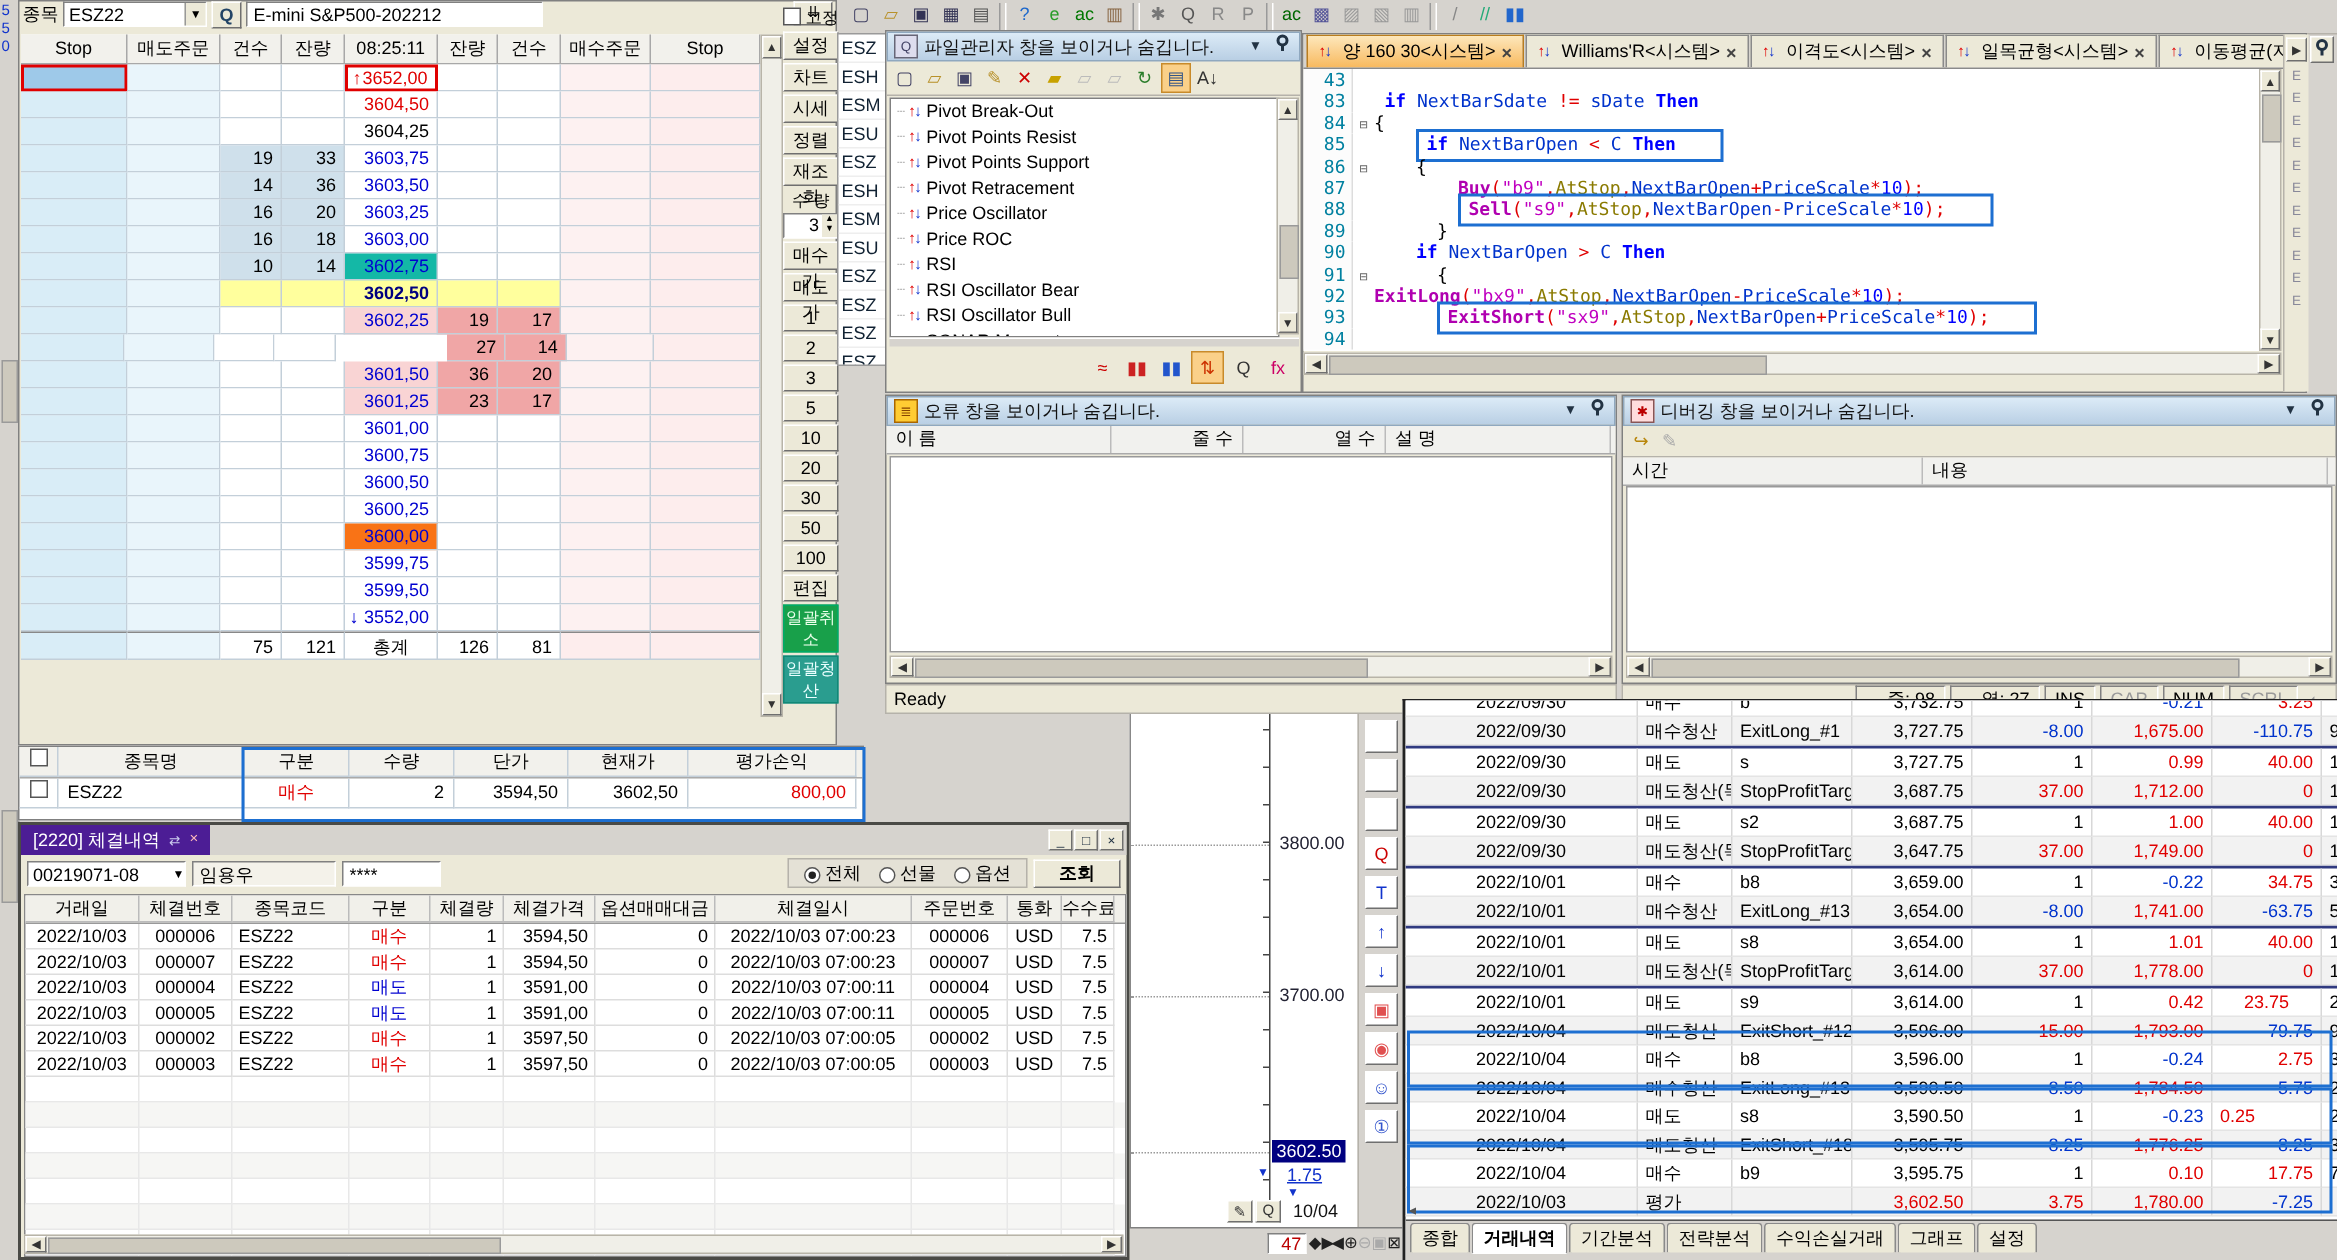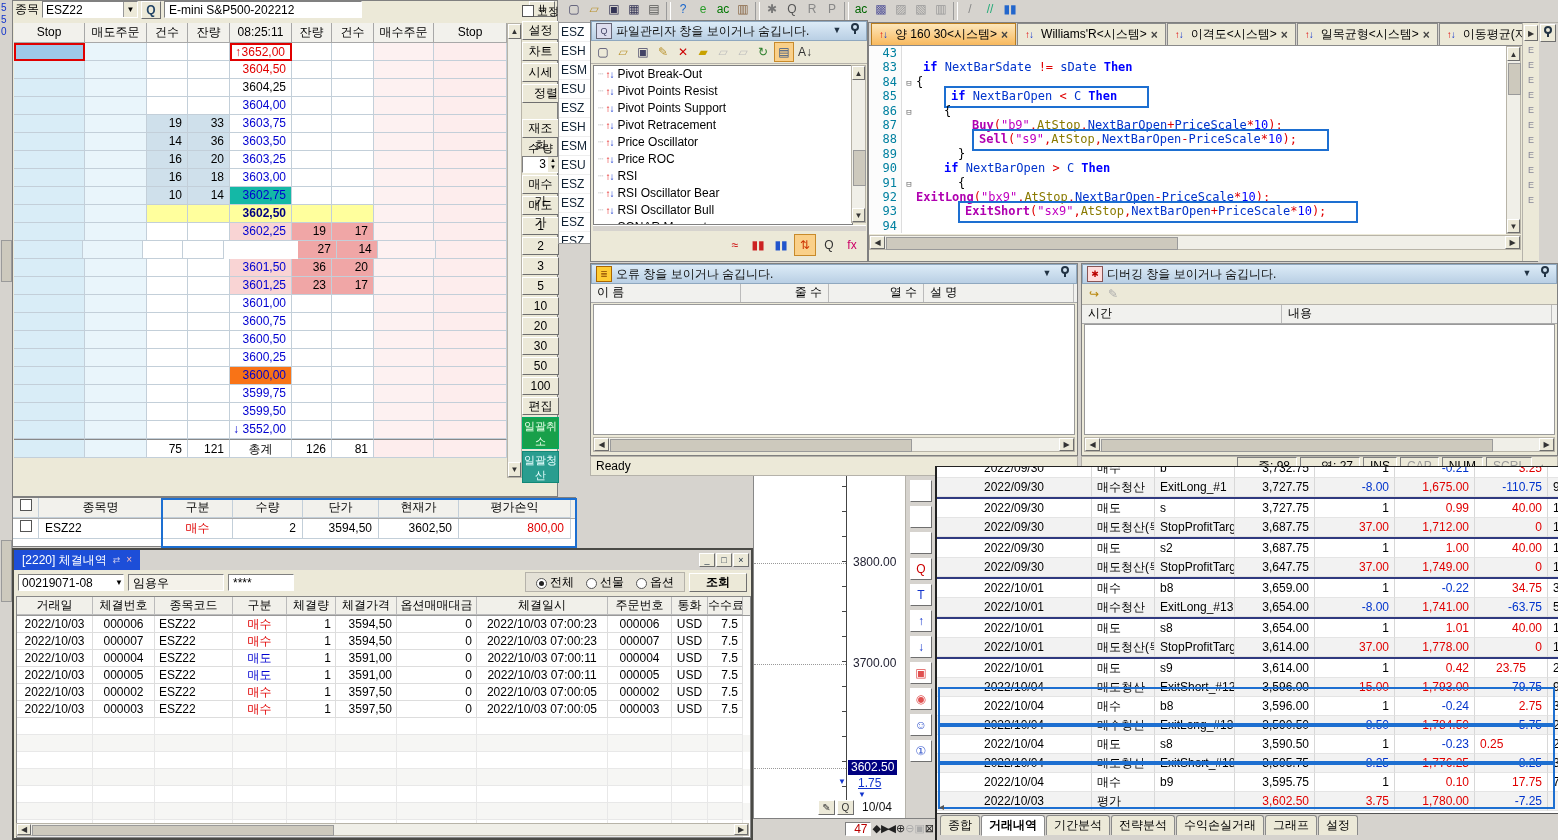--- a/index.html
+++ b/index.html
@@ -140,31 +140,20 @@
           <span class="cell" style="width: 42px; background: rgb(255, 255, 255);"></span>
           <span class="cell num" style="width: 62px; background: rgb(255, 255, 255);"><span class="p-black">3604,25</span></span>
           <span class="cell" style="width: 40px; background: rgb(255, 255, 255);"></span>
           <span class="cell" style="width: 42px; background: rgb(255, 255, 255);"></span>
           <span class="cell" style="width: 60px; background: rgb(253, 241, 241);"></span>
           <span class="cell" style="width: 73px; background: rgb(253, 237, 237);"></span>
         </div>
         <div class="obrow">
           <span class="cell" style="width: 71px; background: rgb(217, 237, 247);"></span>
           <span class="cell" style="width: 62px; background: rgb(233, 245, 251);"></span>
-          <span class="cell" style="width: 41px; background: rgb(255, 255, 255);"></span>
-          <span class="cell" style="width: 42px; background: rgb(255, 255, 255);"></span>
-          <span class="cell num" style="width: 62px; background: rgb(255, 255, 255);"><span class="p-blue">3604,00</span></span>
-          <span class="cell" style="width: 40px; background: rgb(255, 255, 255);"></span>
-          <span class="cell" style="width: 42px; background: rgb(255, 255, 255);"></span>
-          <span class="cell" style="width: 60px; background: rgb(253, 241, 241);"></span>
-          <span class="cell" style="width: 73px; background: rgb(253, 237, 237);"></span>
-        </div>
-        <div class="obrow">
-          <span class="cell" style="width: 71px; background: rgb(217, 237, 247);"></span>
-          <span class="cell" style="width: 62px; background: rgb(233, 245, 251);"></span>
           <span class="cell num" style="width: 41px; background: rgb(207, 224, 235);">19</span>
           <span class="cell num" style="width: 42px; background: rgb(207, 224, 235);">33</span>
           <span class="cell num" style="width: 62px; background: rgb(255, 255, 255);"><span class="p-blue">3603,75</span></span>
           <span class="cell" style="width: 40px; background: rgb(255, 255, 255);"></span>
           <span class="cell" style="width: 42px; background: rgb(255, 255, 255);"></span>
           <span class="cell" style="width: 60px; background: rgb(253, 241, 241);"></span>
           <span class="cell" style="width: 73px; background: rgb(253, 237, 237);"></span>
         </div>
         <div class="obrow">
           <span class="cell" style="width: 71px; background: rgb(217, 237, 247);"></span>
@@ -372,21 +361,21 @@
     </div>
 
     <div id="ob-side" style="position:absolute;left:509px;top:0;width:37px;height:495px;">
         <div style="height: 20px; display: flex; align-items: center; gap: 3px; font-size: 11px;">
           <span class="chk"></span>
           <span>고정</span>
         </div>
         <div class="b3d" style="height: 19px; line-height: 17px; text-align: center; margin-bottom: 2px; font-size: 12px;">설정</div>
         <div class="b3d" style="height: 19px; line-height: 17px; text-align: center; margin-bottom: 2px; font-size: 12px;">차트</div>
         <div class="b3d" style="height: 19px; line-height: 17px; text-align: center; margin-bottom: 2px; font-size: 12px;">시세</div>
-        <div class="b3d" style="height: 19px; line-height: 17px; text-align: right; margin-bottom: 16px; font-size: 12px;">정렬</div>
+        <div class="b3d" style="height: 19px; line-height: 17px; text-align: center; margin-bottom: 2px; font-size: 12px;">정렬</div>
         <div class="b3d" style="height: 19px; line-height: 17px; text-align: center; margin-bottom: 2px; font-size: 12px;">재조회</div>
         <div style="height: 16px; line-height: 16px; text-align: center; font-size: 11px;">수 량</div>
         <div class="sunk" style="height: 17px; display: flex;">
           <span style="flex: 1 1 0%; text-align: right; padding-right: 2px; line-height: 15px;">3</span>
           <span style="width: 10px; display: flex; flex-direction: column; font-size: 6px; line-height: 7px; text-align: center; background: rgb(236, 233, 216);">
             <span>▲</span>
             <span>▼</span>
           </span>
         </div>
         <div class="b3d" style="height: 19px; line-height: 17px; text-align: center; margin: 2px 0px; font-size: 12px;">매수가</div>
@@ -893,21 +882,21 @@
         <div style="position: absolute; left: 1px; top: 220px; width: 617px; height: 38px; border: 2px solid rgb(29, 111, 209); pointer-events: none; box-sizing: border-box;"></div>
         <div style="position: absolute; left: 1px; top: 258px; width: 617px; height: 38px; border: 2px solid rgb(29, 111, 209); pointer-events: none; box-sizing: border-box;"></div>
         <div style="position: absolute; left: 1px; top: 296px; width: 617px; height: 46px; border: 2px solid rgb(29, 111, 209); pointer-events: none; box-sizing: border-box;"></div>
         <span style="position: absolute; left: 2px; top: 334px; color: rgb(85, 85, 85); font-size: 10px;">◂</span>
       </div>
       <div style="position: absolute; left: 0px; top: 346px; width: 623px; height: 28px; background: rgb(214, 211, 206); border-top: 1px solid rgb(85, 85, 85); padding-top: 1px; padding-left: 3px; box-sizing: border-box;"><span class="tabbtn" style="height: 19px; border-radius: 3px 3px 0px 0px;">종합</span><span class="tabbtn" style="height: 19px; border-radius: 3px 3px 0px 0px; background: rgb(255, 255, 255); font-weight: bold; border-bottom: 1px solid rgb(255, 255, 255);">거래내역</span><span class="tabbtn" style="height: 19px; border-radius: 3px 3px 0px 0px;">기간분석</span><span class="tabbtn" style="height: 19px; border-radius: 3px 3px 0px 0px;">전략분석</span><span class="tabbtn" style="height: 19px; border-radius: 3px 3px 0px 0px;">수익손실거래</span><span class="tabbtn" style="height: 19px; border-radius: 3px 3px 0px 0px;">그래프</span><span class="tabbtn" style="height: 19px; border-radius: 3px 3px 0px 0px;">설정</span></div>
     </div>
 
   <div class="abs" style="left:12px;top:548px;width:741px;height:292px;background:#ece9d8;border:2px solid #4a4a46;box-sizing:border-box;">
     <div style="height:20px;background:#d6d3ce;display:flex;align-items:center;">
-      <span style="background:#1d4ed8;color:#fff;height:20px;line-height:20px;padding:0 8px;font-size:12px;display:inline-flex;gap:6px;align-items:center;">
+      <span style="background:#4c1d95;color:#fff;height:20px;line-height:20px;padding:0 8px;font-size:12px;display:inline-flex;gap:6px;align-items:center;">
         <span>[2220] 체결내역</span>
         <span style="font-size:9px;color:#cce;">⇄</span>
         <span style="font-size:10px;color:#fbb;">×</span>
       </span>
       <span style="flex:1"></span>
       <span class="b3d tbtn" style="width:16px;height:14px;margin-right:1px;">_</span>
       <span class="b3d tbtn" style="width:16px;height:14px;margin-right:1px;">□</span>
       <span class="b3d tbtn" style="width:16px;height:14px;margin-right:2px;">×</span>
     </div>
     <div style="height:24px;display:flex;align-items:center;gap:4px;padding:0 4px;">

